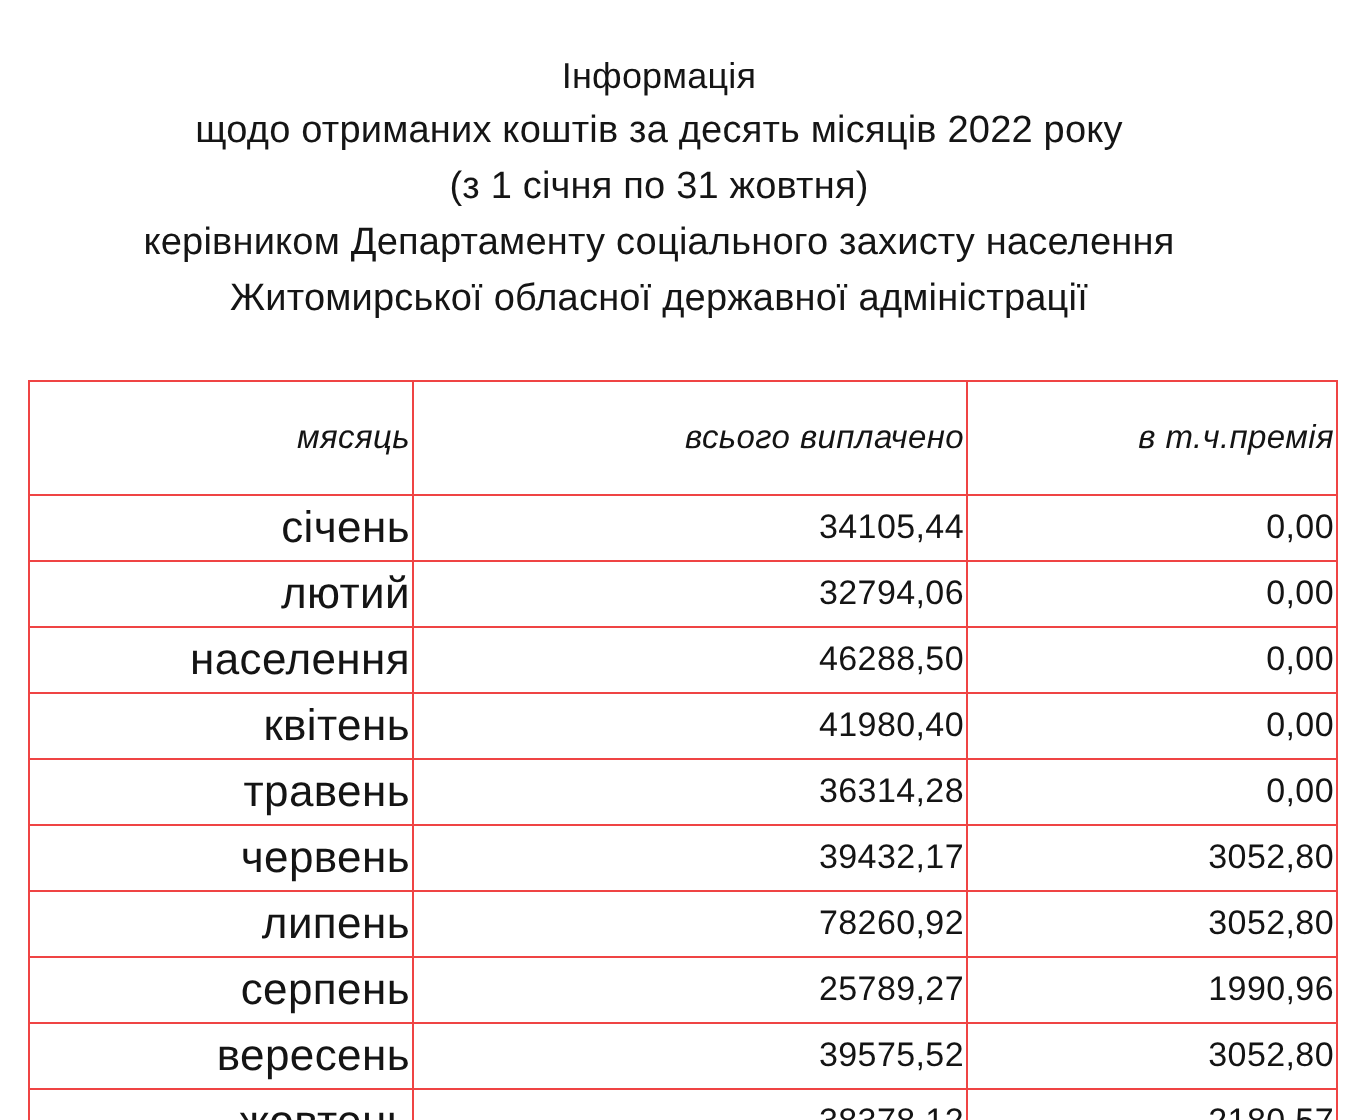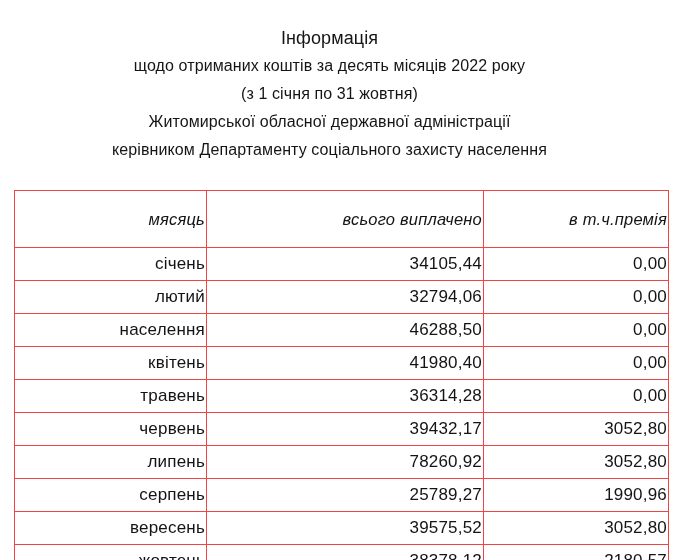--- a/index.html
+++ b/index.html
@@ -18,21 +18,21 @@
     position: relative;
     width: 659px;
     height: 560px;
     box-sizing: border-box;
   }
   .heading {
     padding-top: 24px;
     text-align: center;
   }
   .heading-line {
-    font-size: 16px;
+    font-size: 19px;
     line-height: 28px;
     letter-spacing: 0.1px;
     color: #151515;
     white-space: nowrap;
   }
   .heading-line.first {
     font-size: 18px;
   }
   .table-wrap {
     position: absolute;
@@ -61,36 +61,36 @@
     font-style: italic;
     font-size: 16.5px;
     letter-spacing: 0.2px;
   }
   table.report tbody td {
     height: 30px;
     font-size: 17px;
     letter-spacing: 0.2px;
   }
   table.report tbody td.month {
-    font-size: 17px;
+    font-size: 22px;
   }
   
   table.report tbody tr:nth-child(odd) td { padding-top: 1px; }
 </style>
 </head>
 <body>
 
 <div class="page">
 
   <div class="heading">
     <div class="heading-line first">Інформація</div>
     <div class="heading-line">щодо отриманих коштів за десять місяців 2022 року</div>
     <div class="heading-line">(з 1 січня по 31 жовтня)</div>
+    <div class="heading-line">керівником Департаменту соціального захисту населення</div>
     <div class="heading-line">Житомирської обласної державної адміністрації</div>
-    <div class="heading-line">керівником Департаменту соціального захисту населення</div>
   </div>
 
   <div class="table-wrap">
     <table class="report">
       <colgroup>
         <col class="c0">
         <col class="c1">
         <col class="c2">
       </colgroup>
       <thead>

